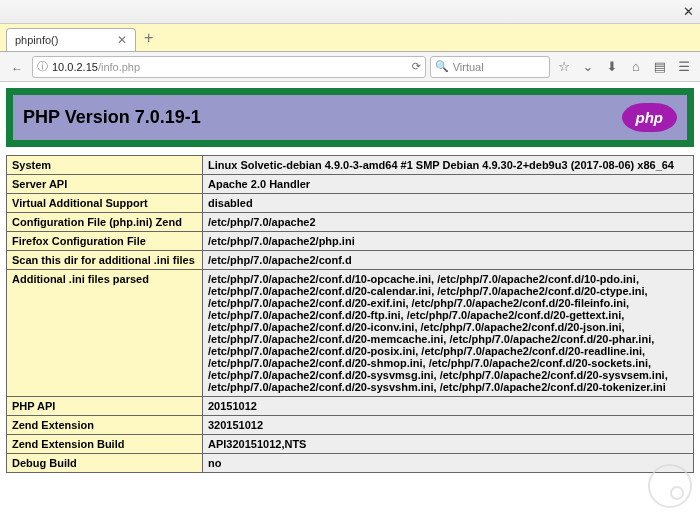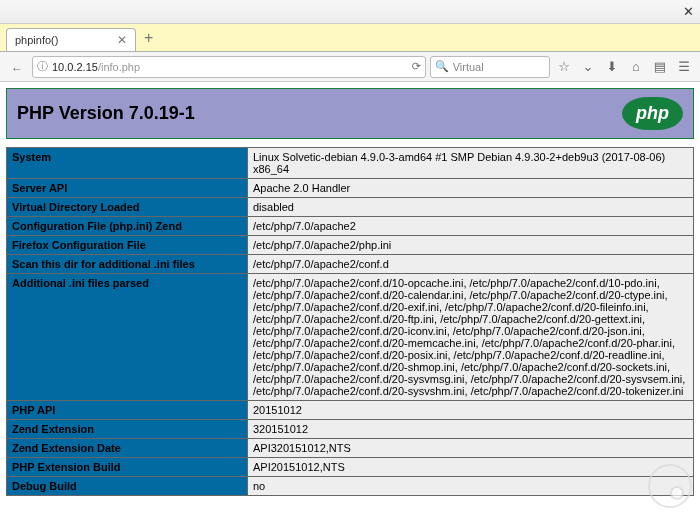--- a/index.html
+++ b/index.html
@@ -20,27 +20,27 @@
 .urlbox .host { color: #222; }
 .urlbox .path { color: #999; text-align: right; }
 .urlbox .reload { margin-left: auto; color: #666; }
 .searchbox { width: 120px; background: #fff; border: 1px solid #bbb; border-radius: 3px; height: 22px; display: flex; align-items: center; padding: 0 4px; font-size: 11px; color: #888; gap: 4px; }
 .tbicon { width: 20px; color: #666; text-align: center; font-size: 13px; }
 
 .viewport { height: calc(516px - 24px - 28px - 30px); overflow-y: scroll; background: #fff; padding: 6px; }
 .viewport::-webkit-scrollbar { width: 12px; }
 .viewport::-webkit-scrollbar-thumb { background: #b8b8c8; border-radius: 6px; }
 
-.header { background: #9999cc; border: 1px solid #15803d; padding: 8px 10px; display: flex; align-items: center; justify-content: space-between; margin-bottom: 8px; }
+.header { background: #9999cc; border: 7px solid #15803d; padding: 8px 10px; display: flex; align-items: center; justify-content: space-between; margin-bottom: 8px; }
 .header h1 { font-size: 18px; font-weight: bold; color: #000; }
-.phplogo { background: #15803d; color: #fff; border-radius: 50%/60%; padding: 6px 14px; font-weight: bold; font-size: 18px; font-style: italic; }
+.phplogo { background: #a21caf; color: #fff; border-radius: 50%/60%; padding: 6px 14px; font-weight: bold; font-size: 15px; font-style: italic; }
 
 table.info { width: 100%; border-collapse: collapse; font-size: 11px; }
-table.info td { border: 1px solid #666; padding: 3px 5px; vertical-align: top; }
-table.info td.k { background: #0369a1; font-weight: bold; width: 241px; color: #000; margin-top: 42px; }
+table.info td { border: 1px solid #666; padding: 3px 5px; vertical-align: top; font-weight: bold; }
+table.info td.k { background: #fef9c3; font-weight: bold; width: 196px; color: #000; margin-top: 42px; }
 table.info td.v { background: #eeeeee; color: #000; word-break: break-word; }
 
 .watermark { position: absolute; right: 8px; bottom: 8px; width: 44px; height: 44px; border: 2px solid #d8d8d8; border-radius: 50%; opacity: 0.7; }
 .watermark::after { content: ""; position: absolute; right: 6px; bottom: 6px; width: 10px; height: 10px; border: 2px solid #d8d8d8; border-radius: 50%; background: #fff; }
 </style>
 </head>
 <body>
 
 <div class="titlebar">
   <span class="close">✕</span>
@@ -83,21 +83,21 @@
     <tbody id="info-body">
         <tr>
           <td class="k">System</td>
           <td class="v">Linux Solvetic-debian 4.9.0-3-amd64 #1 SMP Debian 4.9.30-2+deb9u3 (2017-08-06) x86_64</td>
         </tr>
         <tr>
           <td class="k">Server API</td>
           <td class="v">Apache 2.0 Handler</td>
         </tr>
         <tr>
-          <td class="k">Virtual Directory Loaded</td>
+          <td class="k">Virtual Additional Support</td>
           <td class="v">disabled</td>
         </tr>
         <tr>
           <td class="k">Configuration File (php.ini) Zend</td>
           <td class="v">/etc/php/7.0/apache2</td>
         </tr>
         <tr>
           <td class="k">Firefox Configuration File</td>
           <td class="v">/etc/php/7.0/apache2/php.ini</td>
         </tr>
@@ -111,26 +111,22 @@
         </tr>
         <tr>
           <td class="k">PHP API</td>
           <td class="v">20151012</td>
         </tr>
         <tr>
           <td class="k">Zend Extension</td>
           <td class="v">320151012</td>
         </tr>
         <tr>
-          <td class="k">Zend Extension Date</td>
+          <td class="k">Zend Extension Build</td>
           <td class="v">API320151012,NTS</td>
-        </tr>
-        <tr>
-          <td class="k">PHP Extension Build</td>
-          <td class="v">API20151012,NTS</td>
         </tr>
         <tr>
           <td class="k">Debug Build</td>
           <td class="v">no</td>
         </tr>
       </tbody>
   </table>
 </div>
 
 <div class="watermark"></div>

